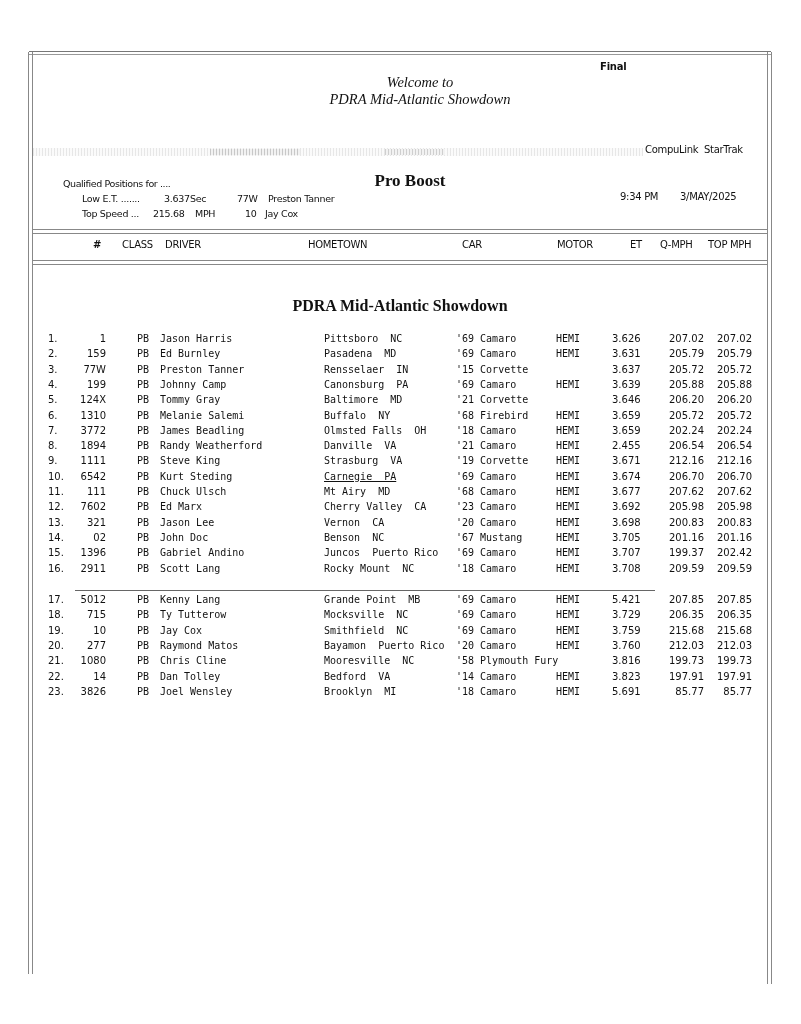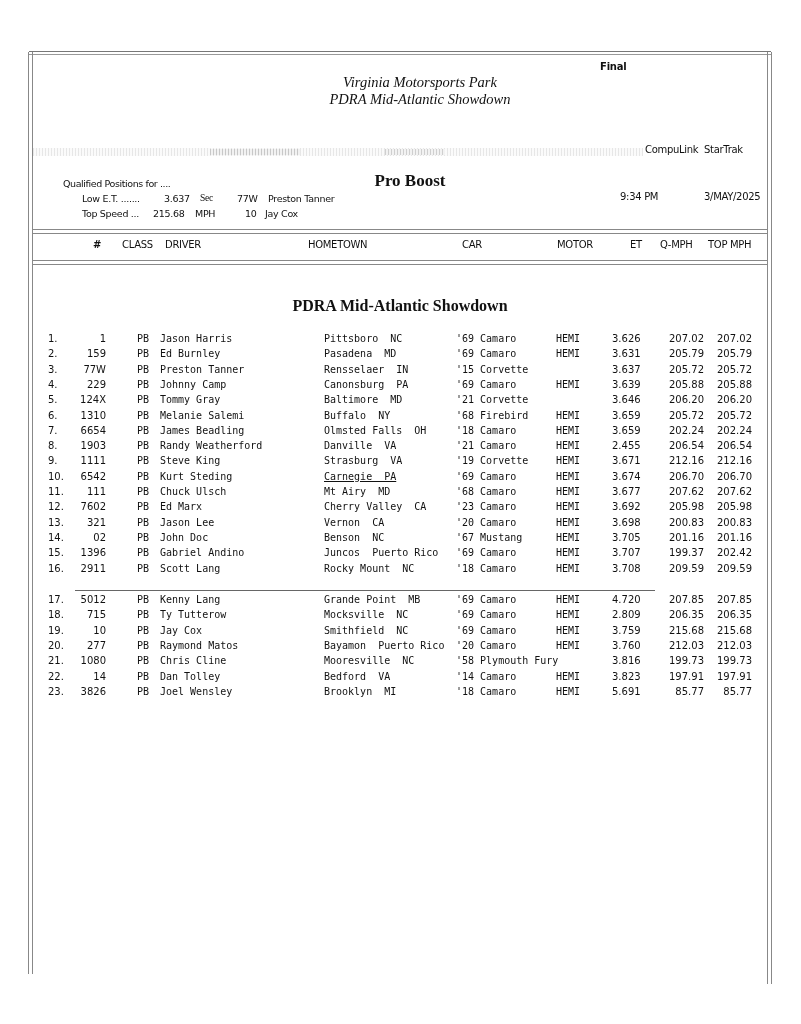--- a/index.html
+++ b/index.html
@@ -18,21 +18,21 @@
   .mono { font-family: "DejaVu Sans Mono", "Liberation Mono", monospace; }
 
   .status { position: absolute; left: 600px; top: 61px; font-size: 10px; font-weight: bold; letter-spacing: -0.2px; }
   .welcome { position: absolute; left: 240px; top: 74px; width: 360px; text-align: center; font-style: italic; font-size: 14.5px; line-height: 16.5px; }
   .brand { position: absolute; left: 645px; top: 144px; font-size: 10px; letter-spacing: -0.3px; }
 
   .qual { position: absolute; left: 63px; top: 178px; font-size: 9.5px; letter-spacing: -0.4px; }
   .qual-row { position: absolute; font-size: 9.5px; letter-spacing: -0.3px; white-space: nowrap; }
   .class-title { position: absolute; left: 340px; top: 171px; width: 140px; text-align: center; font-size: 17px; font-weight: bold; }
   .time { position: absolute; left: 620px; top: 191px; font-size: 10px; letter-spacing: -0.3px; }
-  .date { position: absolute; left: 680px; top: 191px; font-size: 10px; letter-spacing: -0.3px; margin-left: 24px; }
+  .date { position: absolute; left: 680px; top: 191px; font-size: 10px; letter-spacing: -0.3px; }
 
   .hdr-band-top { position: absolute; left: 33px; top: 229px; width: 734px; height: 3px; border-top: 1px solid #888; border-bottom: 1px solid #888; }
   .hdr-band-bot { position: absolute; left: 33px; top: 260px; width: 734px; height: 3px; border-top: 1px solid #888; border-bottom: 1px solid #888; }
   .colhead { position: absolute; top: 239px; font-size: 10px; letter-spacing: -0.3px; white-space: nowrap; }
 
   .section-title { position: absolute; left: 240px; top: 297px; width: 320px; text-align: center; font-size: 16px; font-weight: bold; }
 
   .row { position: absolute; left: 0; width: 801px; height: 15px; font-size: 10px; white-space: nowrap; }
   .row span { position: absolute; top: 0; }
   .c-pos { left: 48px; width: 22px; }
@@ -52,30 +52,30 @@
 
 <div class="frame-top"></div>
 <div class="frame-left"></div>
 <div class="frame-right"></div>
 <div class="stipple"></div>
 <div class="stipple-dark"></div>
 <div class="stipple-dark2"></div>
 
 <div class="status sans">Final</div>
 <div class="welcome serif">
-  <div>Virginia Motorsports Park</div>
+  <div>Welcome to</div>
   <div>PDRA Mid-Atlantic Showdown</div>
 </div>
 <div class="brand sans" style="white-space:pre;">CompuLink  StarTrak</div>
 
 <div class="qual sans">Qualified Positions for ....</div>
 <div class="qual-row sans" style="left:82px; top:193px;">
   <span>Low E.T. .......</span>
   <span style="position:absolute; left:82px;">3.637</span>
-  <span style="position:absolute; left:118px;font-family:Liberation Serif, serif;">Sec</span>
+  <span style="position:absolute; left:108px;">Sec</span>
   <span style="position:absolute; left:155px;">77W</span>
   <span style="position:absolute; left:186px;">Preston Tanner</span>
 </div>
 <div class="qual-row sans" style="left:82px; top:208px;">
   <span>Top Speed ...</span>
   <span style="position:absolute; left:71px;">215.68</span>
   <span style="position:absolute; left:113px;">MPH</span>
   <span style="position:absolute; left:163px;">10</span>
   <span style="position:absolute; left:183px;">Jay Cox</span>
 </div>
@@ -129,21 +129,21 @@
       <span class="c-driver" style="white-space: pre;">Preston Tanner</span>
       <span class="c-home" style="white-space: pre;">Rensselaer  IN</span>
       <span class="c-car" style="white-space: pre;">'15 Corvette</span>
       <span class="c-motor" style="white-space: pre;"></span>
       <span class="c-et" style="white-space: pre; font-family: &quot;DejaVu Sans&quot;, &quot;Liberation Sans&quot;, sans-serif; font-size: 10px;">3.637</span>
       <span class="c-qmph" style="white-space: pre; font-family: &quot;DejaVu Sans&quot;, &quot;Liberation Sans&quot;, sans-serif; font-size: 10px;">205.72</span>
       <span class="c-top" style="white-space: pre; font-family: &quot;DejaVu Sans&quot;, &quot;Liberation Sans&quot;, sans-serif; font-size: 10px;">205.72</span>
     </div>
     <div class="row mono" style="top: 378.9px;">
       <span class="c-pos" style="white-space: pre; font-family: &quot;DejaVu Sans&quot;, &quot;Liberation Sans&quot;, sans-serif; font-size: 10px;">4.</span>
-      <span class="c-num" style="white-space: pre; font-family: &quot;DejaVu Sans&quot;, &quot;Liberation Sans&quot;, sans-serif; font-size: 10px;">229</span>
+      <span class="c-num" style="white-space: pre; font-family: &quot;DejaVu Sans&quot;, &quot;Liberation Sans&quot;, sans-serif; font-size: 10px;">199</span>
       <span class="c-class" style="white-space: pre;">PB</span>
       <span class="c-driver" style="white-space: pre;">Johnny Camp</span>
       <span class="c-home" style="white-space: pre;">Canonsburg  PA</span>
       <span class="c-car" style="white-space: pre;">'69 Camaro</span>
       <span class="c-motor" style="white-space: pre;">HEMI</span>
       <span class="c-et" style="white-space: pre; font-family: &quot;DejaVu Sans&quot;, &quot;Liberation Sans&quot;, sans-serif; font-size: 10px;">3.639</span>
       <span class="c-qmph" style="white-space: pre; font-family: &quot;DejaVu Sans&quot;, &quot;Liberation Sans&quot;, sans-serif; font-size: 10px;">205.88</span>
       <span class="c-top" style="white-space: pre; font-family: &quot;DejaVu Sans&quot;, &quot;Liberation Sans&quot;, sans-serif; font-size: 10px;">205.88</span>
     </div>
     <div class="row mono" style="top: 394.2px;">
@@ -165,33 +165,33 @@
       <span class="c-driver" style="white-space: pre;">Melanie Salemi</span>
       <span class="c-home" style="white-space: pre;">Buffalo  NY</span>
       <span class="c-car" style="white-space: pre;">'68 Firebird</span>
       <span class="c-motor" style="white-space: pre;">HEMI</span>
       <span class="c-et" style="white-space: pre; font-family: &quot;DejaVu Sans&quot;, &quot;Liberation Sans&quot;, sans-serif; font-size: 10px;">3.659</span>
       <span class="c-qmph" style="white-space: pre; font-family: &quot;DejaVu Sans&quot;, &quot;Liberation Sans&quot;, sans-serif; font-size: 10px;">205.72</span>
       <span class="c-top" style="white-space: pre; font-family: &quot;DejaVu Sans&quot;, &quot;Liberation Sans&quot;, sans-serif; font-size: 10px;">205.72</span>
     </div>
     <div class="row mono" style="top: 424.8px;">
       <span class="c-pos" style="white-space: pre; font-family: &quot;DejaVu Sans&quot;, &quot;Liberation Sans&quot;, sans-serif; font-size: 10px;">7.</span>
-      <span class="c-num" style="white-space: pre; font-family: &quot;DejaVu Sans&quot;, &quot;Liberation Sans&quot;, sans-serif; font-size: 10px;">6654</span>
+      <span class="c-num" style="white-space: pre; font-family: &quot;DejaVu Sans&quot;, &quot;Liberation Sans&quot;, sans-serif; font-size: 10px;">3772</span>
       <span class="c-class" style="white-space: pre;">PB</span>
       <span class="c-driver" style="white-space: pre;">James Beadling</span>
       <span class="c-home" style="white-space: pre;">Olmsted Falls  OH</span>
       <span class="c-car" style="white-space: pre;">'18 Camaro</span>
       <span class="c-motor" style="white-space: pre;">HEMI</span>
       <span class="c-et" style="white-space: pre; font-family: &quot;DejaVu Sans&quot;, &quot;Liberation Sans&quot;, sans-serif; font-size: 10px;">3.659</span>
       <span class="c-qmph" style="white-space: pre; font-family: &quot;DejaVu Sans&quot;, &quot;Liberation Sans&quot;, sans-serif; font-size: 10px;">202.24</span>
       <span class="c-top" style="white-space: pre; font-family: &quot;DejaVu Sans&quot;, &quot;Liberation Sans&quot;, sans-serif; font-size: 10px;">202.24</span>
     </div>
     <div class="row mono" style="top: 440.1px;">
       <span class="c-pos" style="white-space: pre; font-family: &quot;DejaVu Sans&quot;, &quot;Liberation Sans&quot;, sans-serif; font-size: 10px;">8.</span>
-      <span class="c-num" style="white-space: pre; font-family: &quot;DejaVu Sans&quot;, &quot;Liberation Sans&quot;, sans-serif; font-size: 10px;">1903</span>
+      <span class="c-num" style="white-space: pre; font-family: &quot;DejaVu Sans&quot;, &quot;Liberation Sans&quot;, sans-serif; font-size: 10px;">1894</span>
       <span class="c-class" style="white-space: pre;">PB</span>
       <span class="c-driver" style="white-space: pre;">Randy Weatherford</span>
       <span class="c-home" style="white-space: pre;">Danville  VA</span>
       <span class="c-car" style="white-space: pre;">'21 Camaro</span>
       <span class="c-motor" style="white-space: pre;">HEMI</span>
       <span class="c-et" style="white-space: pre; font-family: &quot;DejaVu Sans&quot;, &quot;Liberation Sans&quot;, sans-serif; font-size: 10px;">2.455</span>
       <span class="c-qmph" style="white-space: pre; font-family: &quot;DejaVu Sans&quot;, &quot;Liberation Sans&quot;, sans-serif; font-size: 10px;">206.54</span>
       <span class="c-top" style="white-space: pre; font-family: &quot;DejaVu Sans&quot;, &quot;Liberation Sans&quot;, sans-serif; font-size: 10px;">206.54</span>
     </div>
     <div class="row mono" style="top: 455.4px;">
@@ -291,33 +291,33 @@
       <span class="c-top" style="white-space: pre; font-family: &quot;DejaVu Sans&quot;, &quot;Liberation Sans&quot;, sans-serif; font-size: 10px;">209.59</span>
     </div>
     <div class="row mono" style="top: 594px;">
       <span class="c-pos" style="white-space: pre; font-family: &quot;DejaVu Sans&quot;, &quot;Liberation Sans&quot;, sans-serif; font-size: 10px;">17.</span>
       <span class="c-num" style="white-space: pre; font-family: &quot;DejaVu Sans&quot;, &quot;Liberation Sans&quot;, sans-serif; font-size: 10px;">5012</span>
       <span class="c-class" style="white-space: pre;">PB</span>
       <span class="c-driver" style="white-space: pre;">Kenny Lang</span>
       <span class="c-home" style="white-space: pre;">Grande Point  MB</span>
       <span class="c-car" style="white-space: pre;">'69 Camaro</span>
       <span class="c-motor" style="white-space: pre;">HEMI</span>
-      <span class="c-et" style="white-space: pre; font-family: &quot;DejaVu Sans&quot;, &quot;Liberation Sans&quot;, sans-serif; font-size: 10px;">4.720</span>
+      <span class="c-et" style="white-space: pre; font-family: &quot;DejaVu Sans&quot;, &quot;Liberation Sans&quot;, sans-serif; font-size: 10px;">5.421</span>
       <span class="c-qmph" style="white-space: pre; font-family: &quot;DejaVu Sans&quot;, &quot;Liberation Sans&quot;, sans-serif; font-size: 10px;">207.85</span>
       <span class="c-top" style="white-space: pre; font-family: &quot;DejaVu Sans&quot;, &quot;Liberation Sans&quot;, sans-serif; font-size: 10px;">207.85</span>
     </div>
     <div class="row mono" style="top: 609.3px;">
       <span class="c-pos" style="white-space: pre; font-family: &quot;DejaVu Sans&quot;, &quot;Liberation Sans&quot;, sans-serif; font-size: 10px;">18.</span>
       <span class="c-num" style="white-space: pre; font-family: &quot;DejaVu Sans&quot;, &quot;Liberation Sans&quot;, sans-serif; font-size: 10px;">715</span>
       <span class="c-class" style="white-space: pre;">PB</span>
       <span class="c-driver" style="white-space: pre;">Ty Tutterow</span>
       <span class="c-home" style="white-space: pre;">Mocksville  NC</span>
       <span class="c-car" style="white-space: pre;">'69 Camaro</span>
       <span class="c-motor" style="white-space: pre;">HEMI</span>
-      <span class="c-et" style="white-space: pre; font-family: &quot;DejaVu Sans&quot;, &quot;Liberation Sans&quot;, sans-serif; font-size: 10px;">2.809</span>
+      <span class="c-et" style="white-space: pre; font-family: &quot;DejaVu Sans&quot;, &quot;Liberation Sans&quot;, sans-serif; font-size: 10px;">3.729</span>
       <span class="c-qmph" style="white-space: pre; font-family: &quot;DejaVu Sans&quot;, &quot;Liberation Sans&quot;, sans-serif; font-size: 10px;">206.35</span>
       <span class="c-top" style="white-space: pre; font-family: &quot;DejaVu Sans&quot;, &quot;Liberation Sans&quot;, sans-serif; font-size: 10px;">206.35</span>
     </div>
     <div class="row mono" style="top: 624.6px;">
       <span class="c-pos" style="white-space: pre; font-family: &quot;DejaVu Sans&quot;, &quot;Liberation Sans&quot;, sans-serif; font-size: 10px;">19.</span>
       <span class="c-num" style="white-space: pre; font-family: &quot;DejaVu Sans&quot;, &quot;Liberation Sans&quot;, sans-serif; font-size: 10px;">10</span>
       <span class="c-class" style="white-space: pre;">PB</span>
       <span class="c-driver" style="white-space: pre;">Jay Cox</span>
       <span class="c-home" style="white-space: pre;">Smithfield  NC</span>
       <span class="c-car" style="white-space: pre;">'69 Camaro</span>

